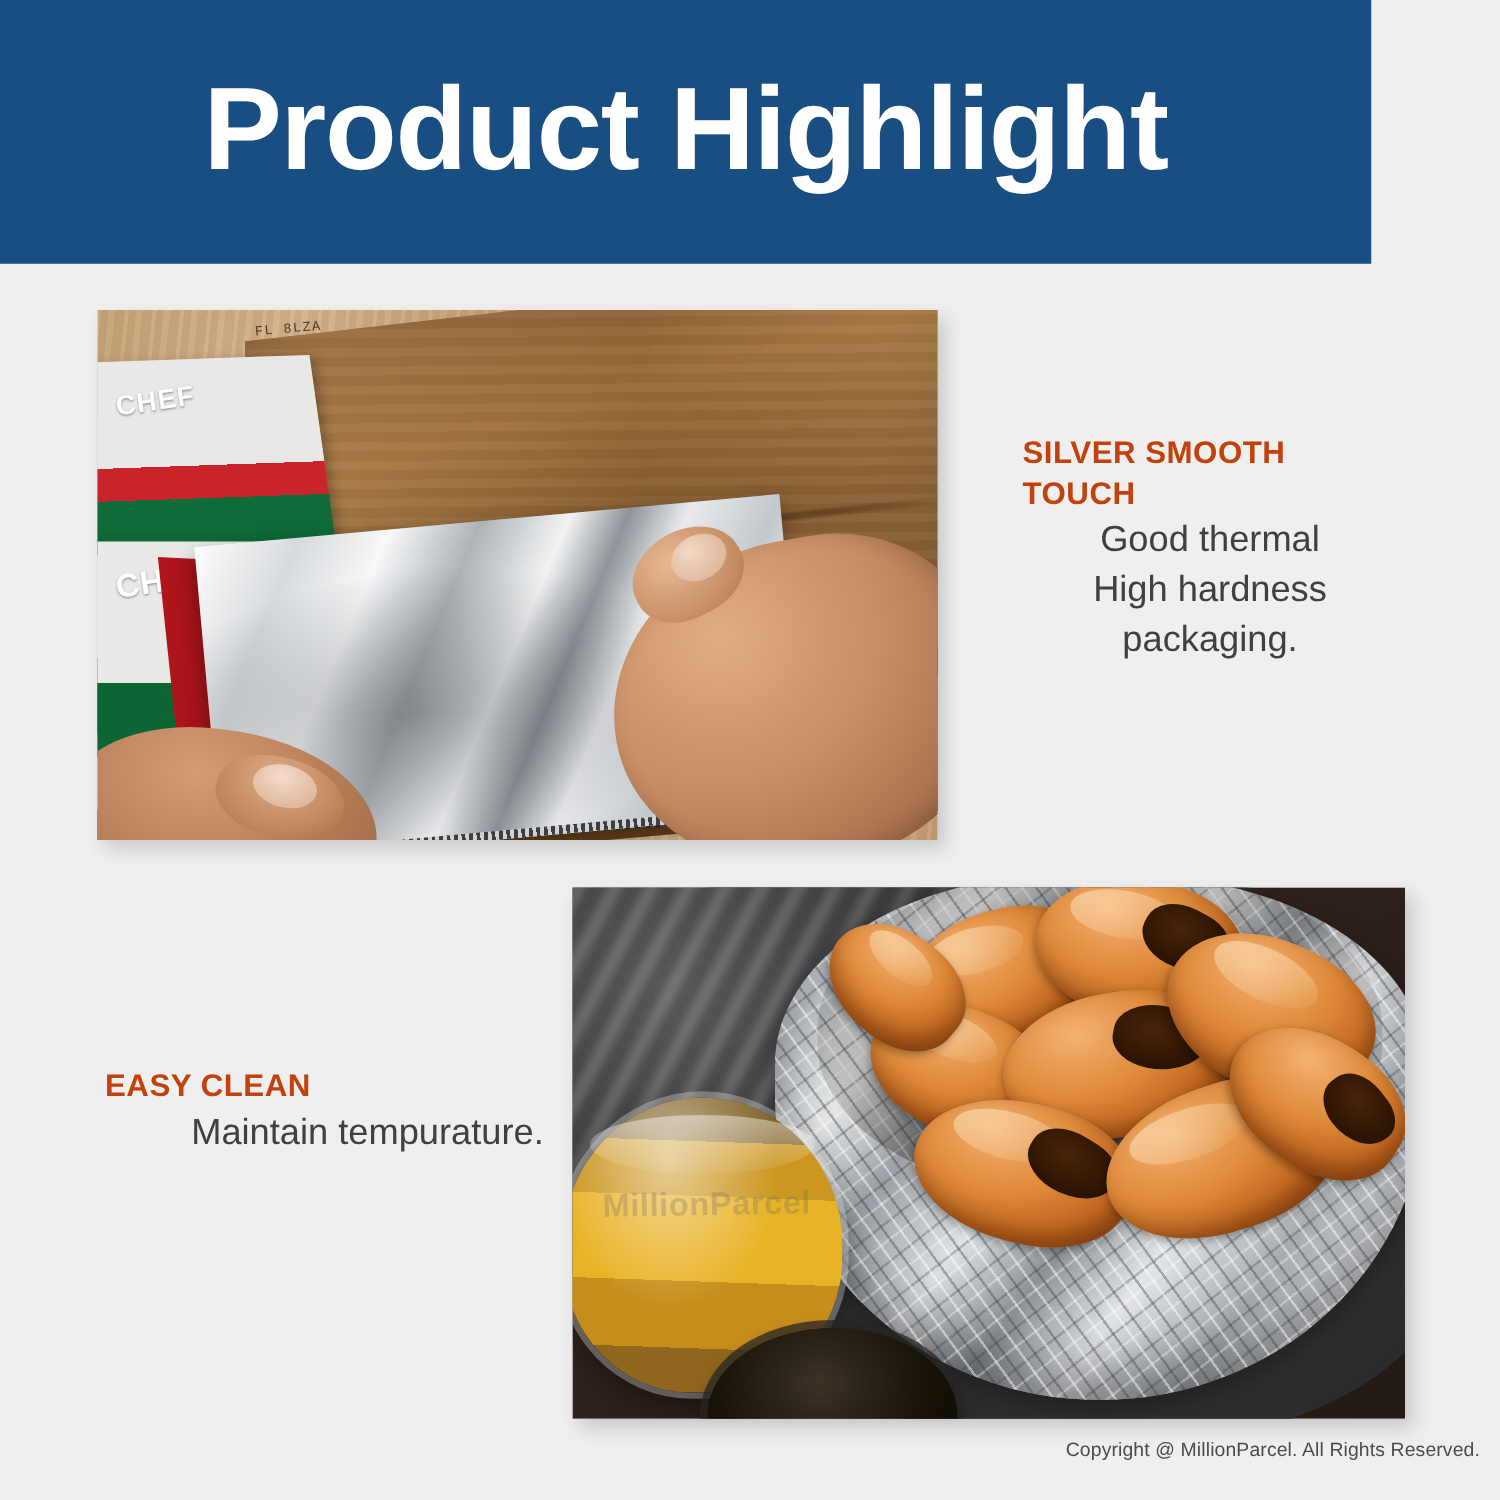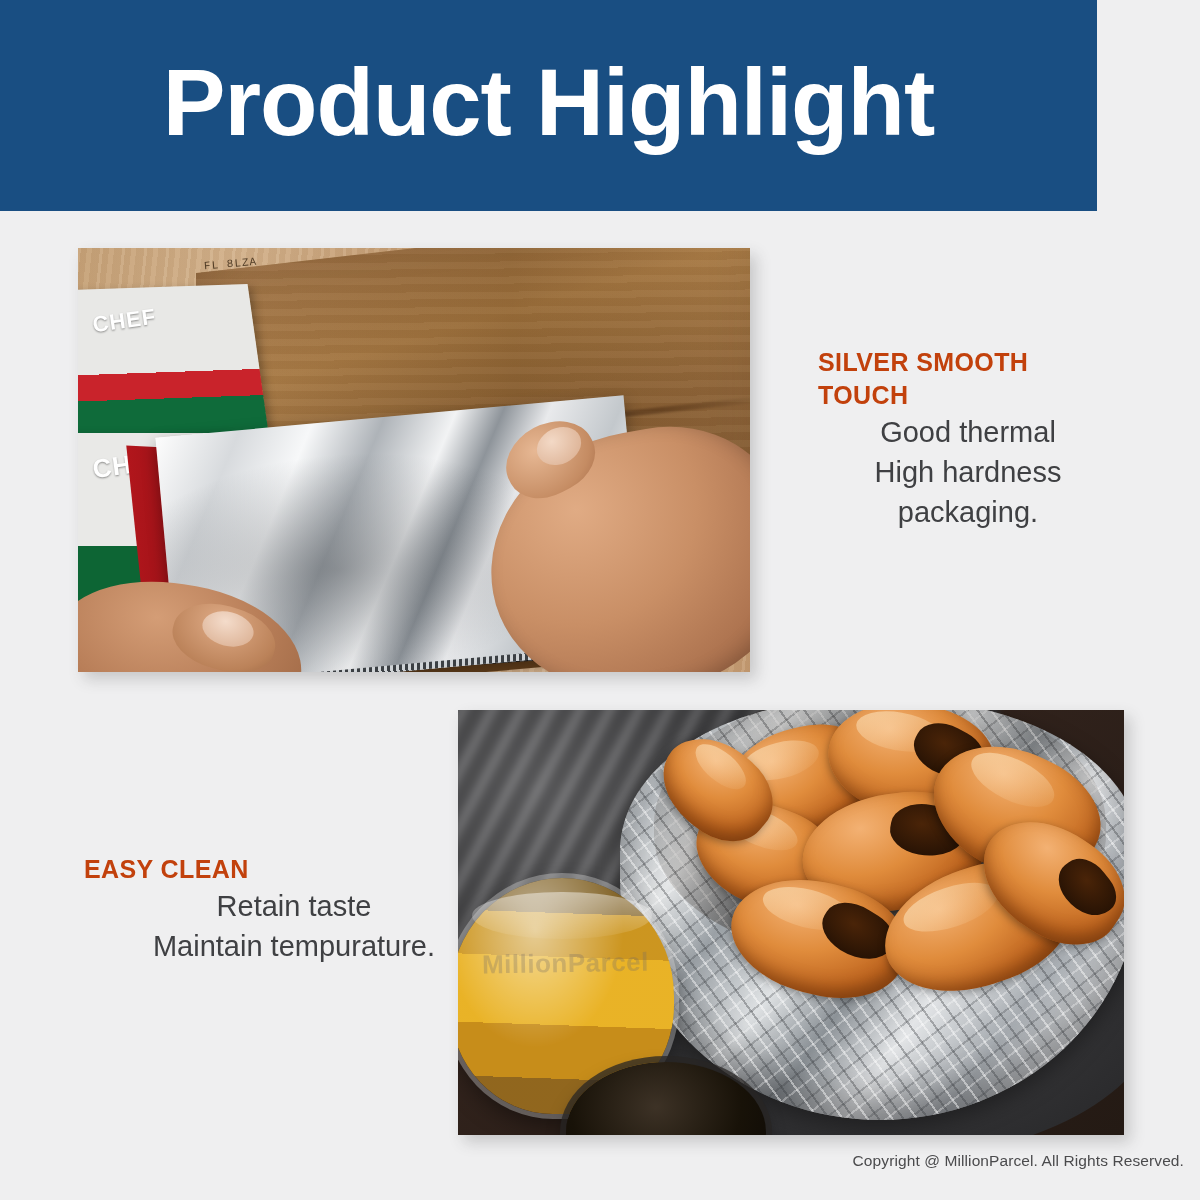--- a/index.html
+++ b/index.html
@@ -359,18 +359,17 @@
   <div class="feature-body">
     <div>Good thermal</div>
     <div>High hardness</div>
     <div>packaging.</div>
   </div>
 </div>
 
 <div class="feature" id="feature-clean">
   <div class="feature-heading">EASY CLEAN</div>
   <div class="feature-body">
-    <div>Retain taste</div>
     <div>Maintain tempurature.</div>
   </div>
 </div>
 
 <div class="footer">Copyright @ MillionParcel. All Rights Reserved.</div>
 
 </body></html>

